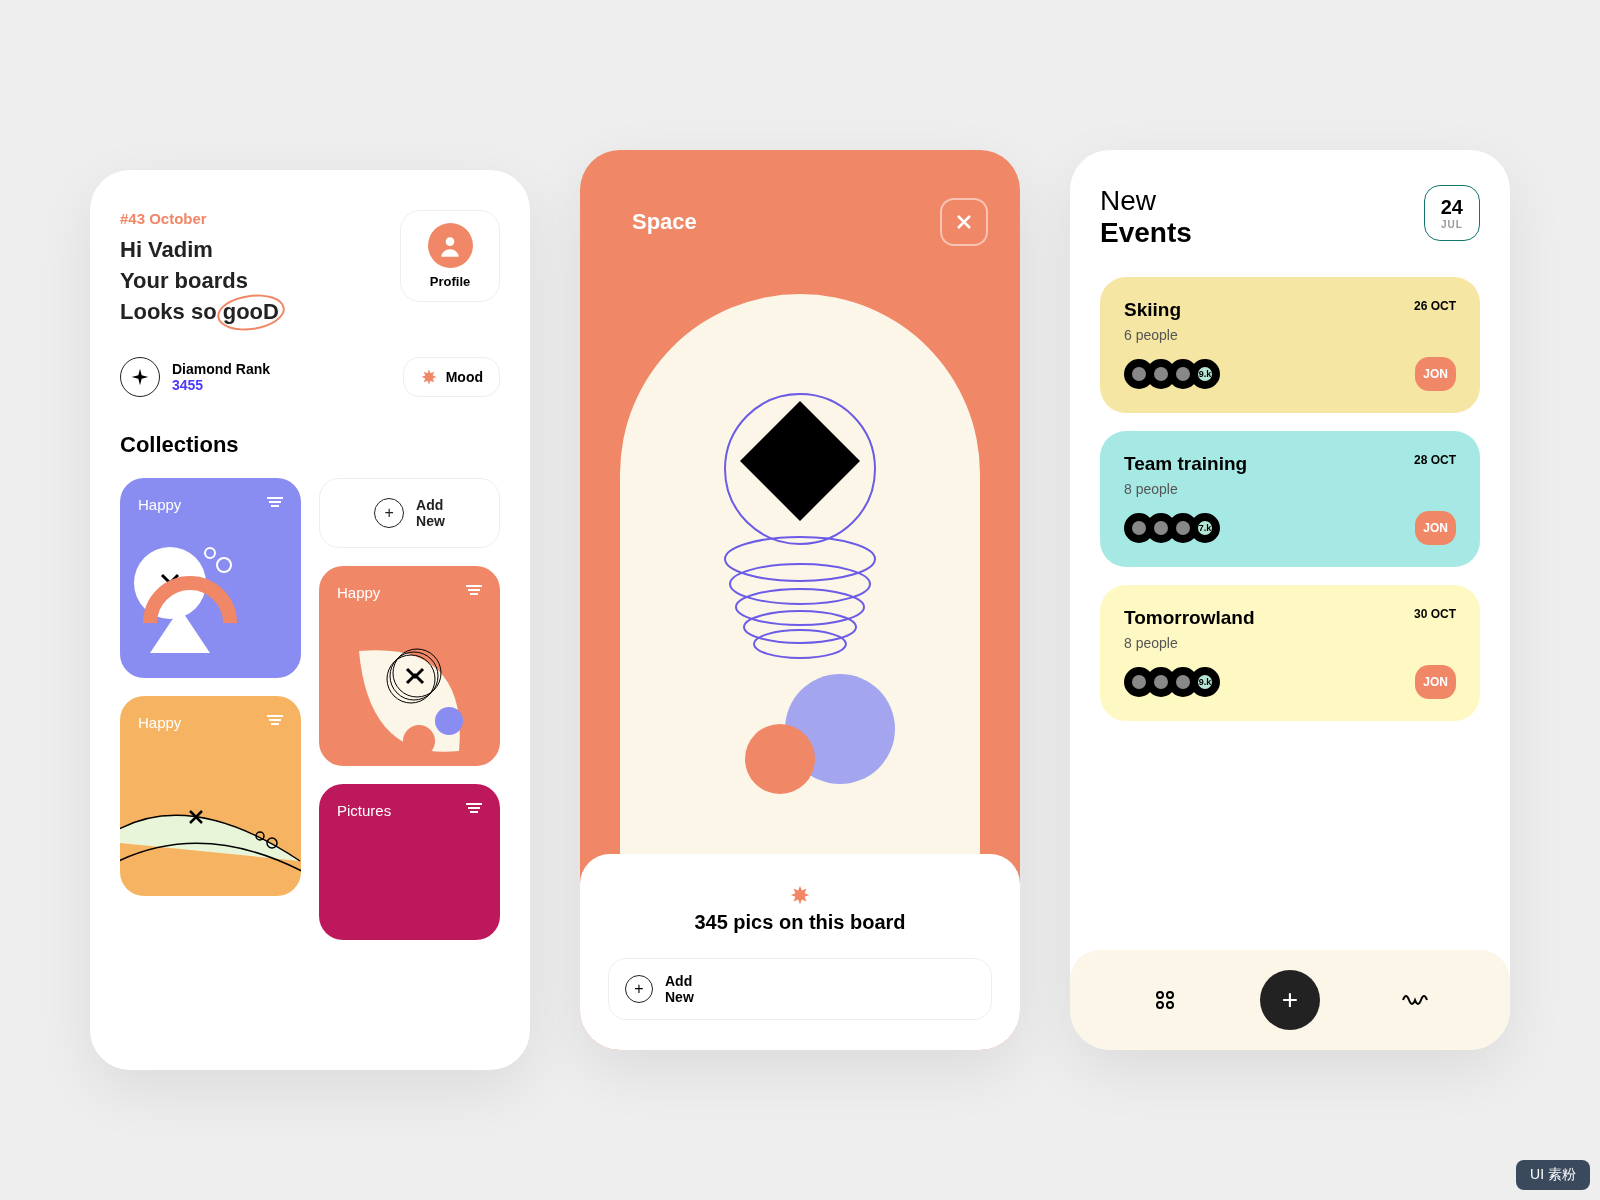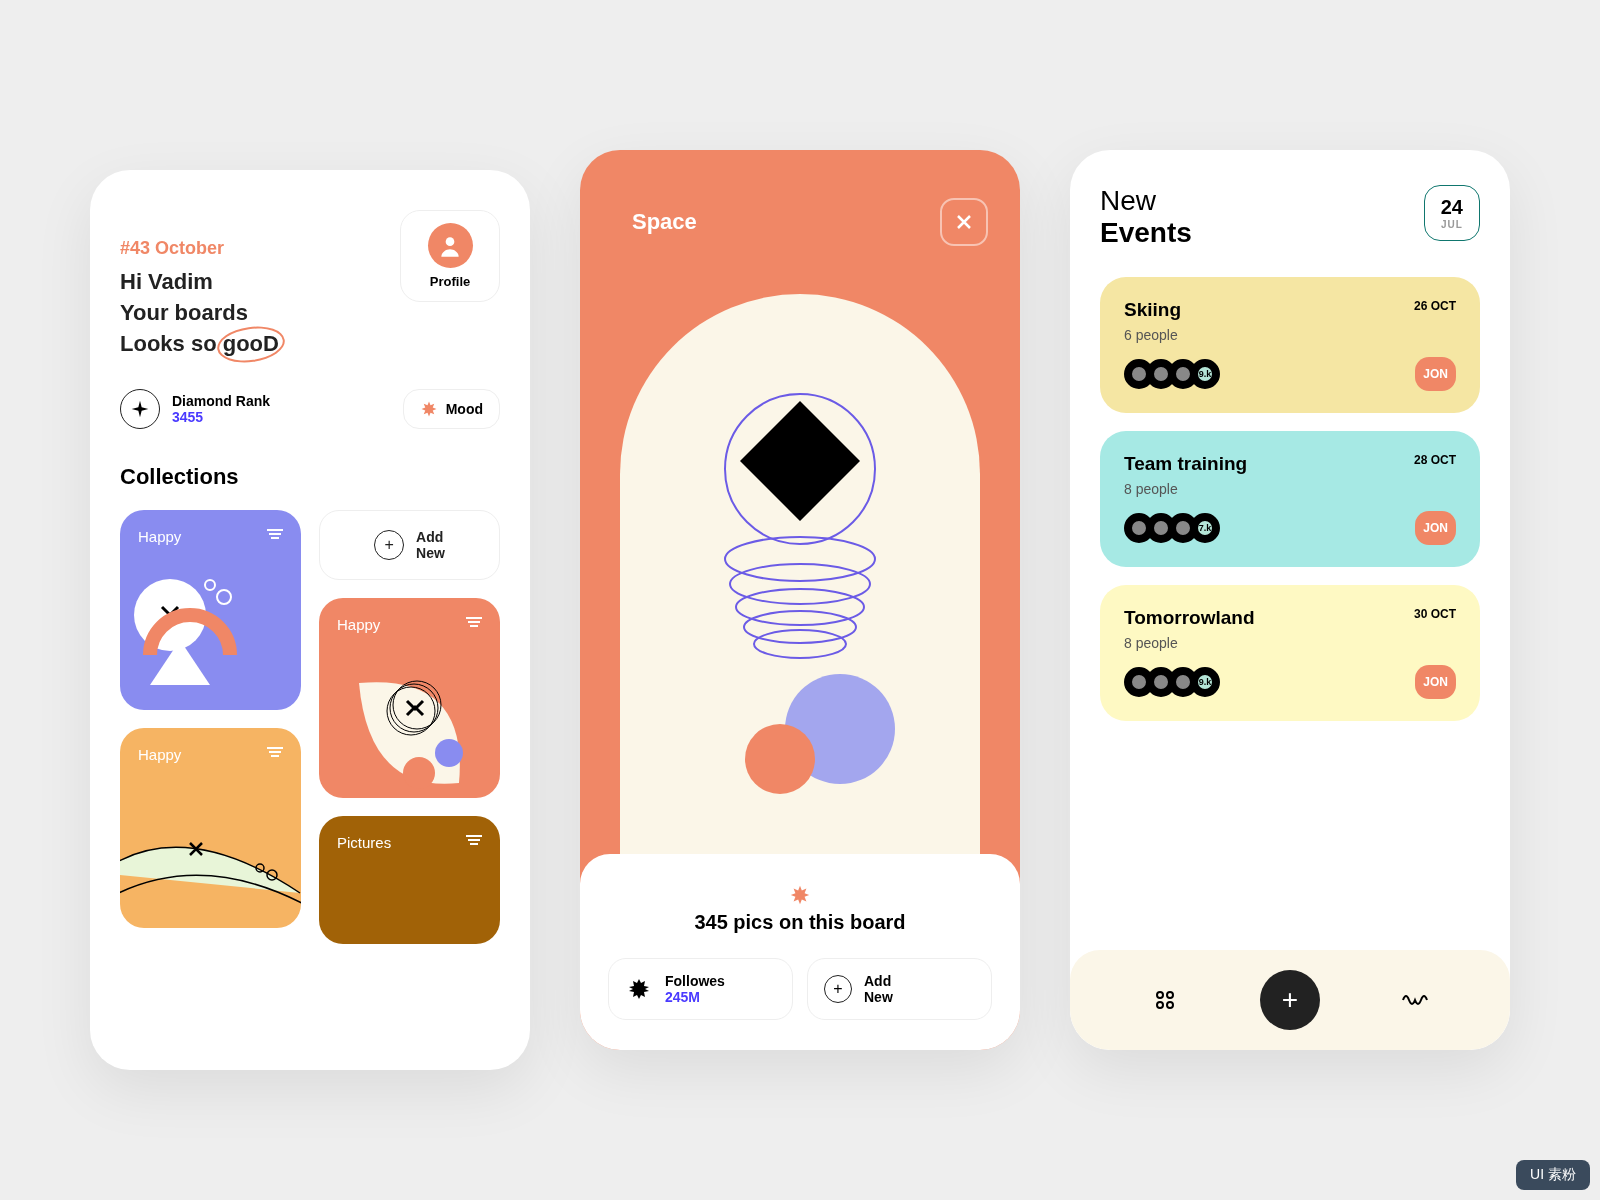--- a/index.html
+++ b/index.html
@@ -4,40 +4,40 @@
 <style>
 * { box-sizing: border-box; margin: 0; padding: 0; font-family: -apple-system, BlinkMacSystemFont, 'Segoe UI', Arial, sans-serif; }
 body { background: #eeeeee; width: 1600px; height: 1200px; display: flex; justify-content: center; align-items: center; gap: 50px; }
 .phone { background: #fff; border-radius: 40px; width: 440px; height: 900px; box-shadow: 0 20px 60px rgba(0,0,0,0.08); position: relative; overflow: hidden; }
 .phone.p1 { padding: 40px 30px; margin-top: 40px; }
 .phone.p2 { background: #f08766; padding: 0; }
 .phone.p3 { padding: 35px 30px 0 30px; }
 
 
 .p1 .header-row { display: flex; justify-content: space-between; align-items: flex-start; }
-.p1 .tag { color: #f08766; font-weight: 600; font-size: 18px; margin-top: 28px; }
+.p1 .tag { color: #f08766; font-weight: 600; font-size: 15px; }
 .p1 .greeting { font-size: 22px; font-weight: 700; margin-top: 8px; line-height: 1.4; color: #222; position: relative; }
 .p1 .highlight { position: relative; display: inline-block; }
 .p1 .highlight::after { content: ''; position: absolute; left: -6px; right: -6px; top: -2px; bottom: -2px; border: 2px solid #f08766; border-radius: 50%; transform: rotate(-8deg); }
 .p1 .profile-card { border: 1px solid #eee; border-radius: 20px; padding: 12px 18px; text-align: center; width: 100px; }
 .p1 .avatar { width: 45px; height: 45px; border-radius: 50%; background: #f08766; margin: 0 auto 6px; display: flex; align-items: center; justify-content: center; color: #fff; font-size: 20px; }
 .p1 .profile-label { font-size: 13px; font-weight: 600; }
 .p1 .rank-row { display: flex; justify-content: space-between; align-items: flex-start; margin-top: 30px; }
 .p1 .rank-left { display: flex; align-items: center; gap: 12px; }
 .p1 .rank-icon { width: 40px; height: 40px; border-radius: 50%; border: 1px solid #222; display: flex; align-items: center; justify-content: center; }
 .p1 .rank-text { font-size: 14px; font-weight: 700; }
 .p1 .rank-num { color: #4a3aff; font-size: 14px; font-weight: 600; }
 .p1 .mood-btn { border: 1px solid #eee; border-radius: 16px; padding: 10px 16px; display: flex; align-items: center; gap: 8px; font-size: 14px; font-weight: 600; }
 .p1 .collections-title { font-size: 22px; font-weight: 700; margin-top: 35px; }
 .p1 .grid { display: grid; grid-template-columns: 1fr 1fr; gap: 18px; margin-top: 20px; }
 .p1 .card { border-radius: 24px; padding: 18px; position: relative; overflow: hidden; color: #fff; }
 .p1 .card.purple { background: #898cf0; height: 200px; }
 .p1 .card.orange { background: #f6b463; height: 200px; }
 .p1 .card.coral { background: #f08766; height: 200px; }
-.p1 .card.violet { background: #a16207; height: 128px; }
+.p1 .card.violet { background: #be185d; height: 156px; }
 .p1 .card-title { font-size: 15px; font-weight: 500; }
 .p1 .card-menu { position: absolute; top: 18px; right: 18px; }
 .p1 .add-card { border: 1px solid #eee; border-radius: 20px; height: 70px; display: flex; align-items: center; justify-content: center; gap: 12px; background: #fff; color: #222; }
 .p1 .add-icon { width: 30px; height: 30px; border-radius: 50%; border: 1px solid #222; display: flex; align-items: center; justify-content: center; font-size: 16px; }
 .p1 .add-text { font-size: 14px; font-weight: 600; line-height: 1.2; }
 .p1 .col-right { display: flex; flex-direction: column; gap: 18px; }
 .p1 .graphic { position: absolute; inset: 45px 0 0 0; overflow: hidden; }
 
 
 .p2 { display: flex; flex-direction: column; }
@@ -224,31 +224,20 @@
     <div class="pics-row">
       <div class="star-orange">
         <svg width="22" height="22" viewBox="0 0 24 24">
             <path d="M12 2l2 5 5-2-2 5 5 2-5 2 2 5-5-2-2 5-2-5-5 2 2-5-5-2 5-2-2-5 5 2z" fill="#f08766"></path>
           </svg>
       </div>
       <div class="pics-text">345 pics on this board</div>
     </div>
     <div class="btn-row">
       <div class="btn-box">
-        <div class="btn-icon">
-          <svg width="24" height="24" viewBox="0 0 24 24">
-              <path d="M12 2l2 4 4-2-1 5 5 1-4 2 4 2-5 1 1 5-4-2-2 4-2-4-4 2 1-5-5-1 4-2-4-2 5-1-1-5 4 2z" fill="#000"></path>
-            </svg>
-        </div>
-        <div>
-          <div class="btn-label">Followes</div>
-          <div class="btn-value">245M</div>
-        </div>
-      </div>
-      <div class="btn-box">
         <div class="btn-icon plus">+</div>
         <div>
           <div class="btn-label">Add</div>
           <div class="btn-label">New</div>
         </div>
       </div>
     </div>
   </div>
 </div>
 

